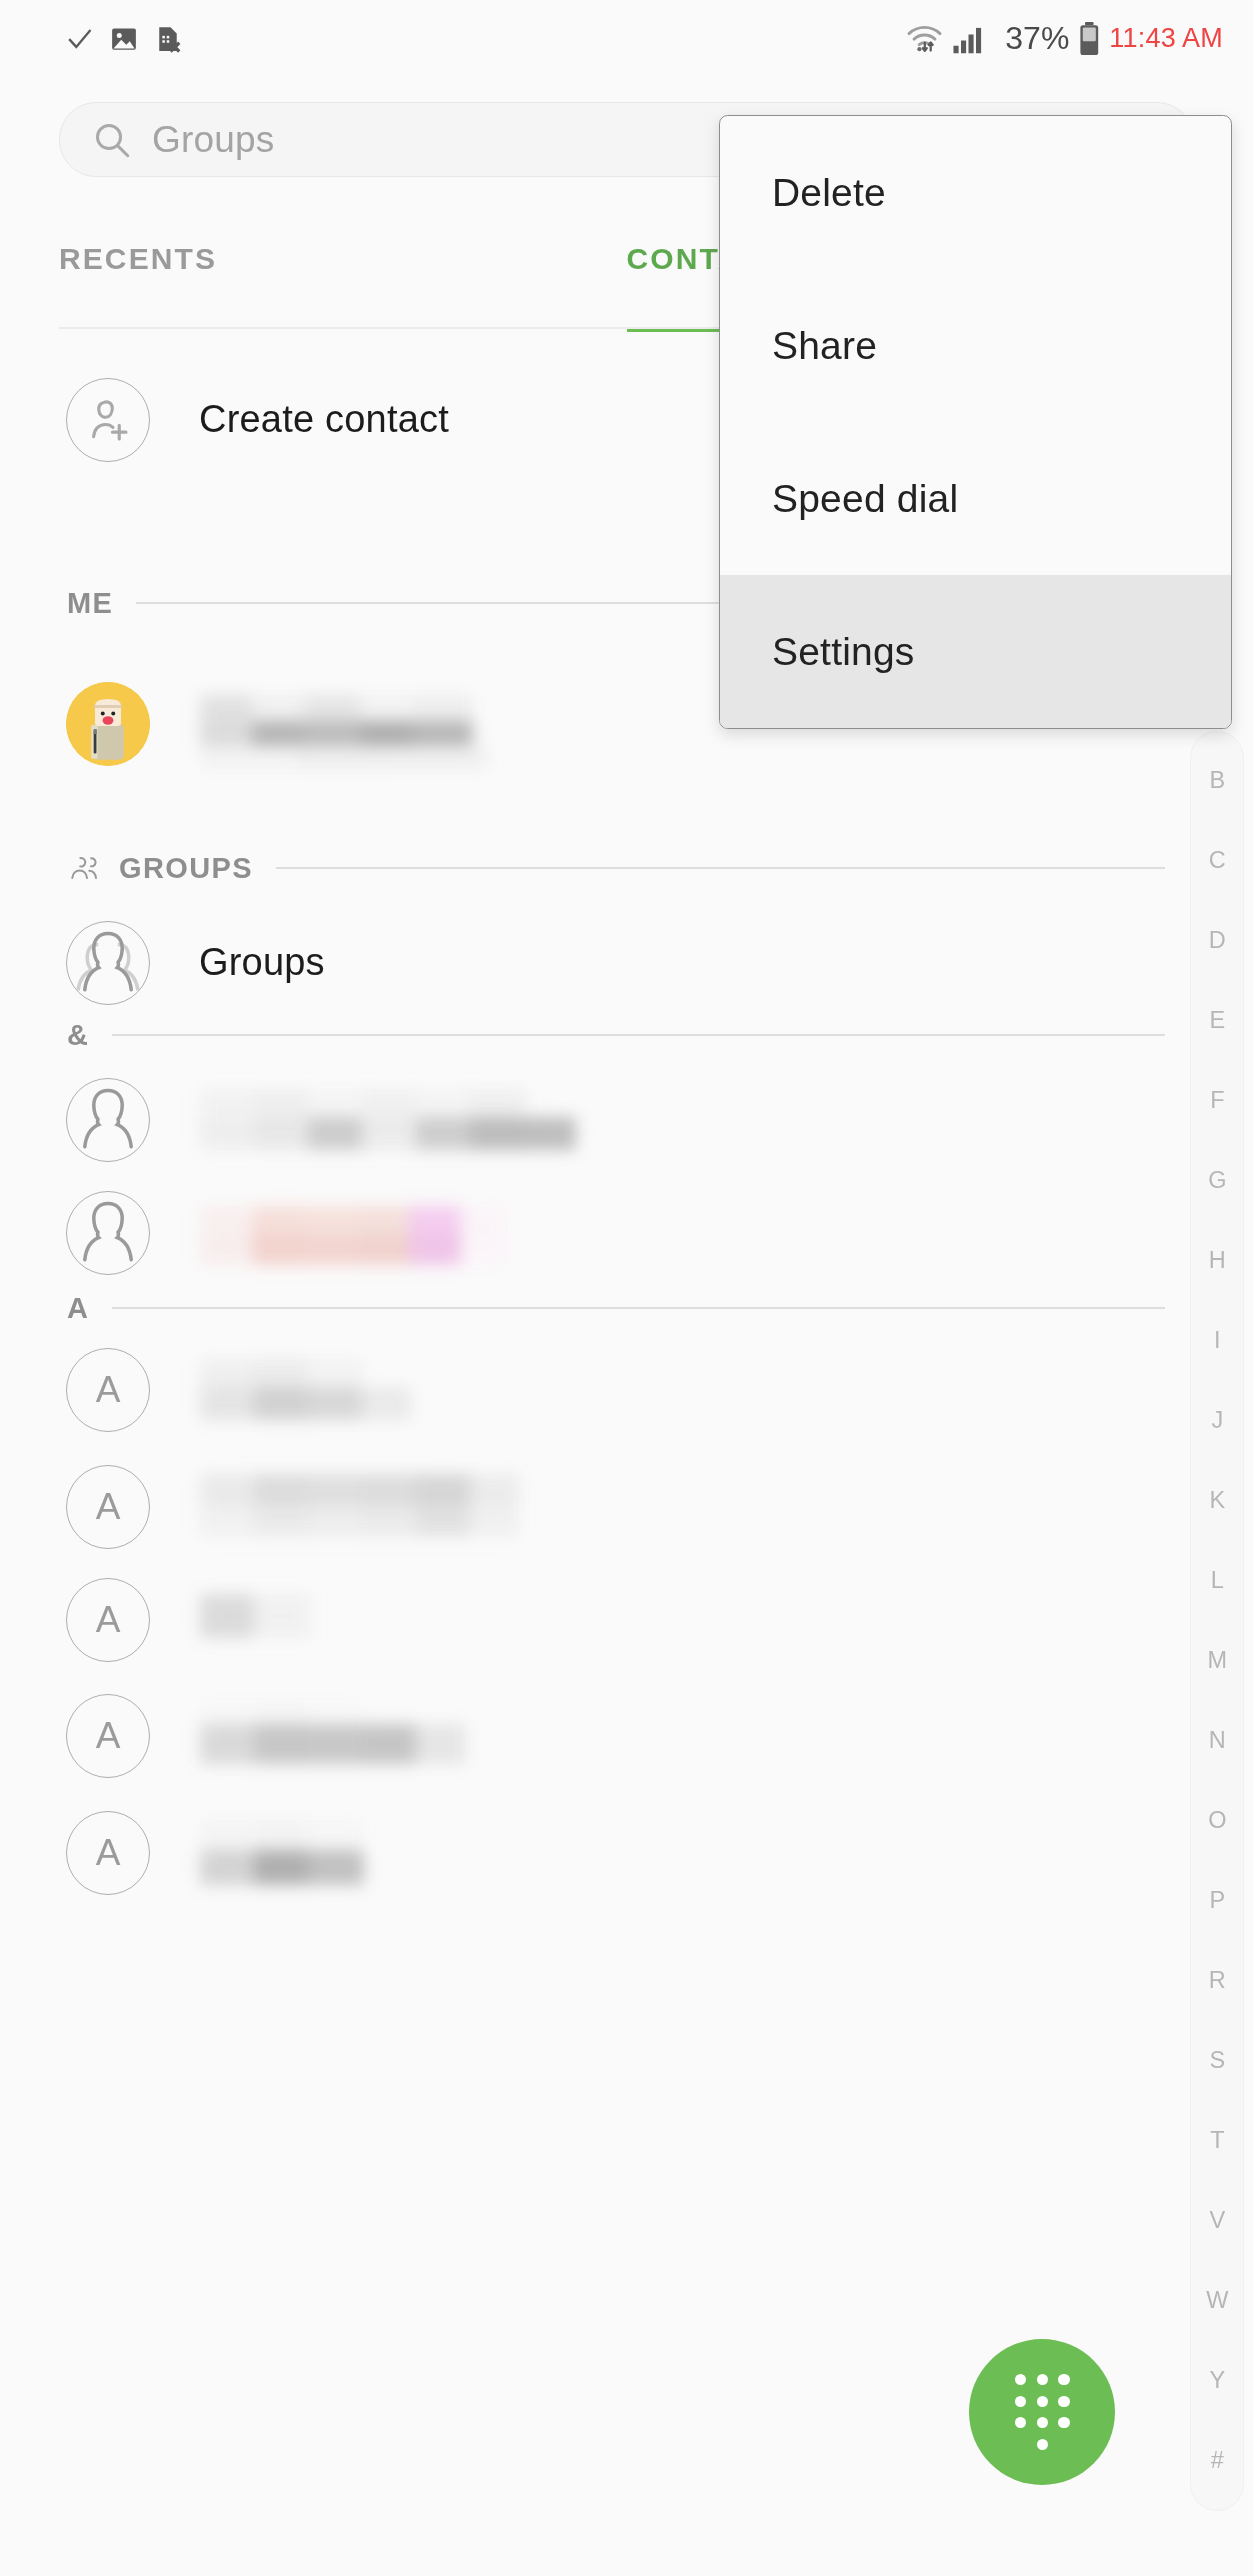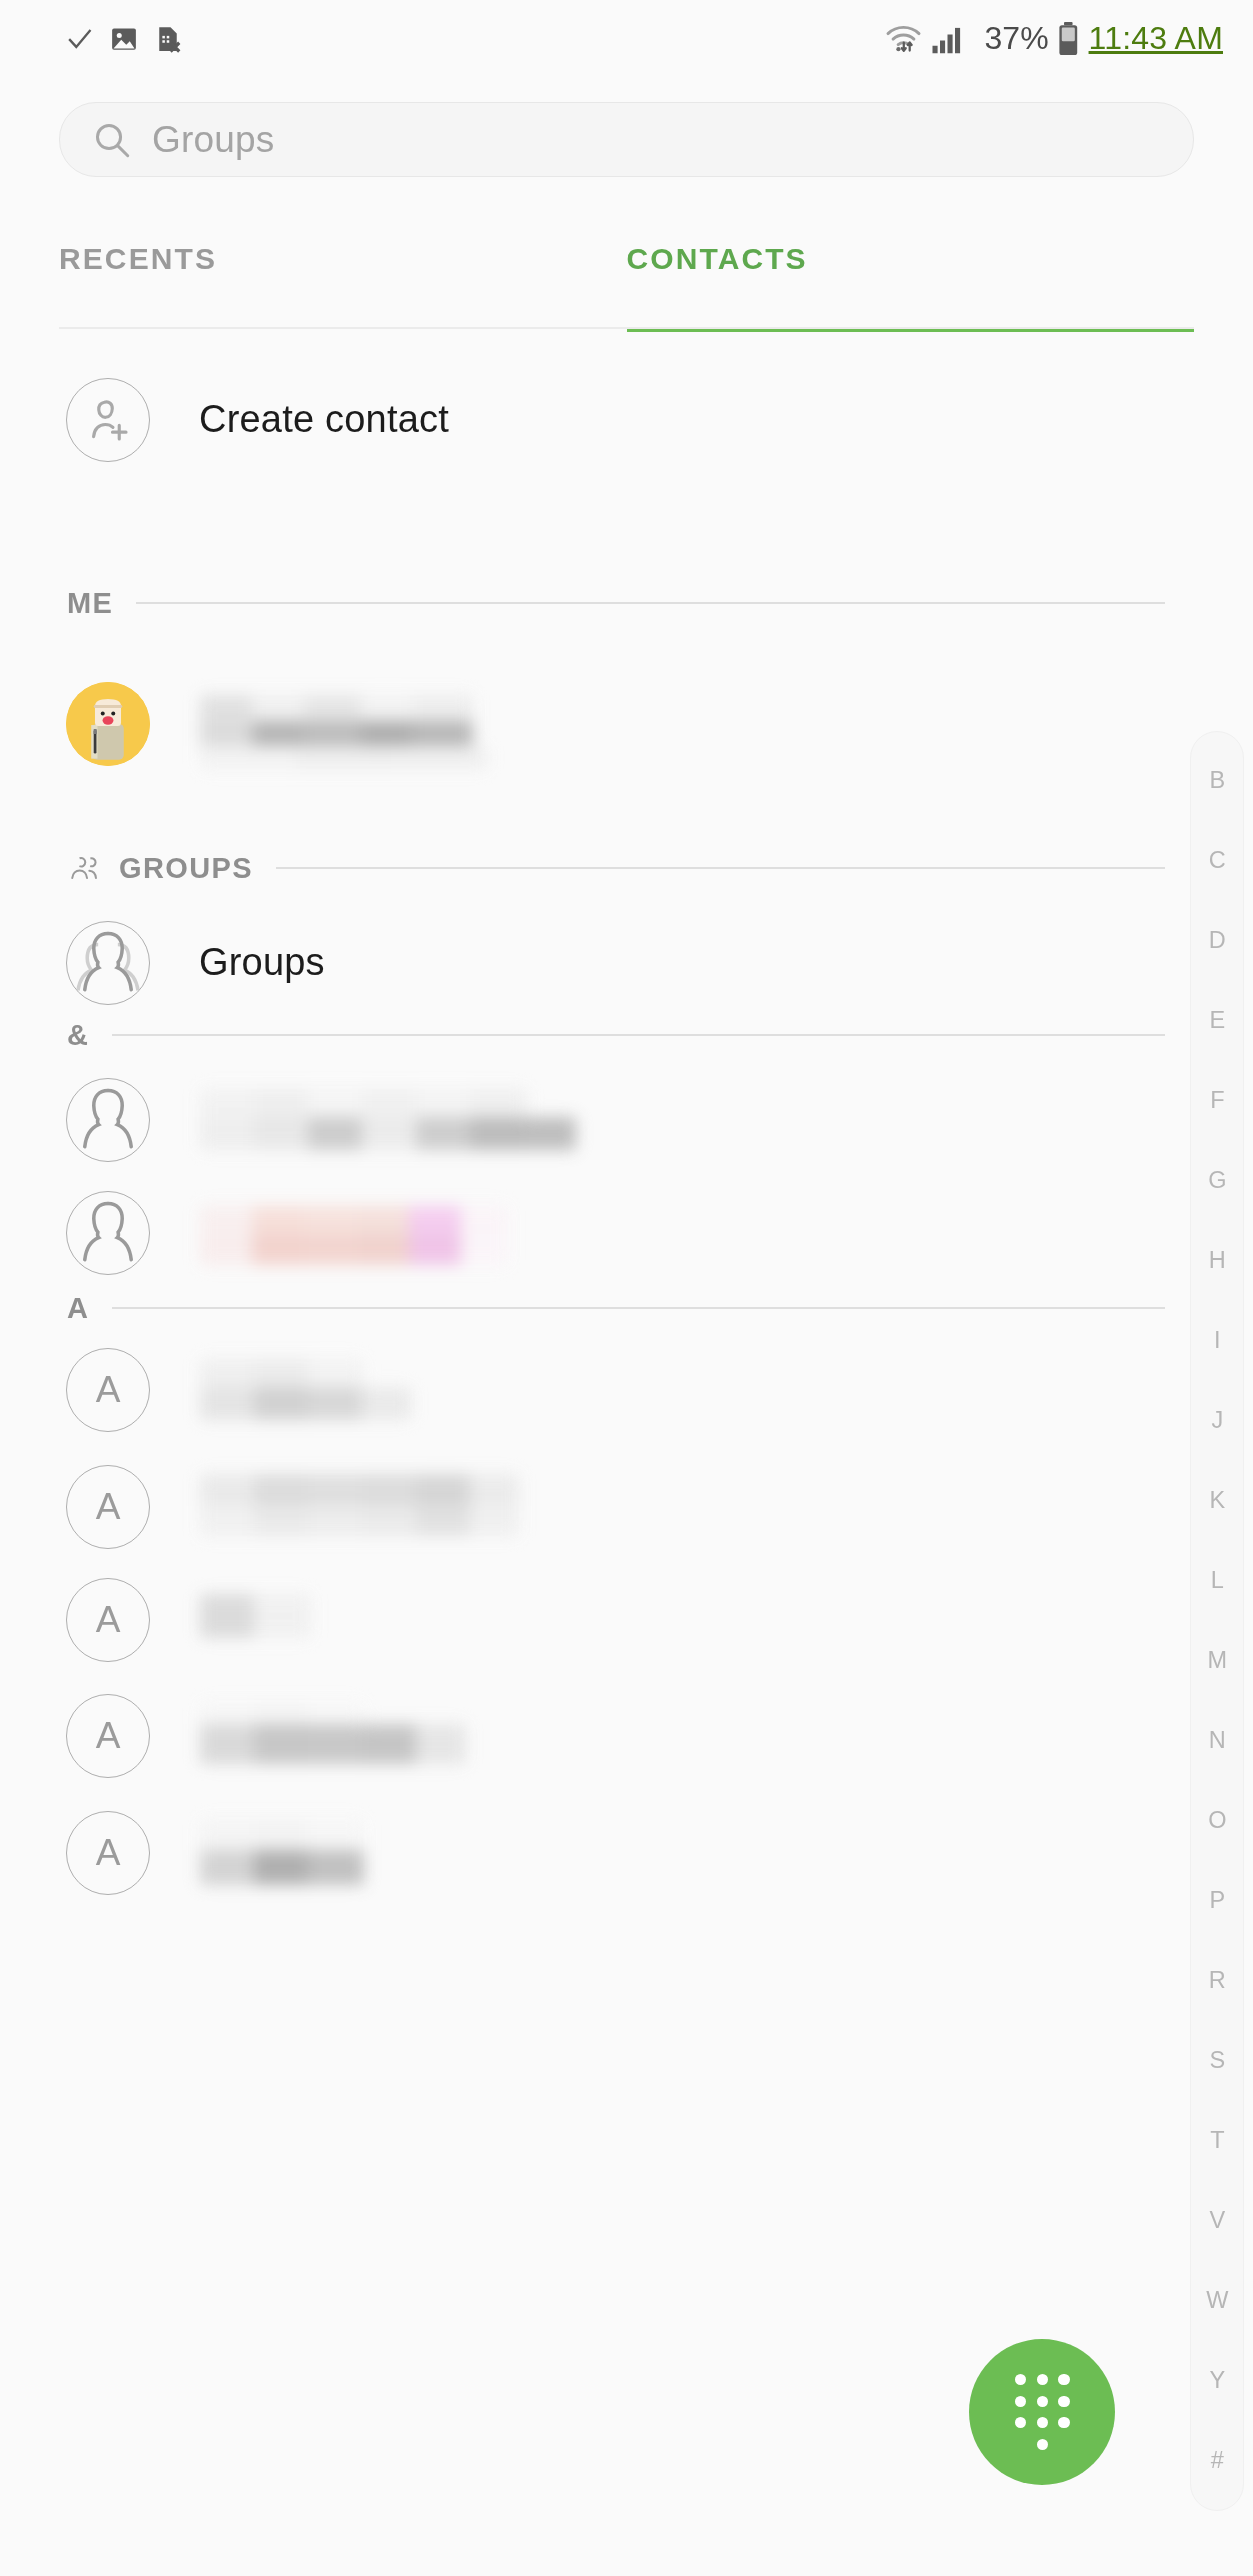--- a/index.html
+++ b/index.html
@@ -27,25 +27,24 @@
     width: 1253px; height: 77px;
     display: flex;
     align-items: center;
     padding: 0 30px 0 64px;
     color: #5b5b5b;
   }
   .status-left { display: flex; align-items: center; gap: 14px; }
   .status-right { margin-left: auto; display: flex; align-items: center; gap: 8.7px; }
   .status-icon { display: block; }
   .status-text {
-    font-size: 32px;
-    color: #4d7c0f;
+    font-size: 27px;
+    color: #ef4444;
     letter-spacing: 0.2px;
     white-space: nowrap;
-    text-decoration: underline;
   }
   .status-pct { font-size: 32px; color: #4a4a4a; margin-left: 12px; }
 
   
   .searchbar {
     position: absolute;
     top: 102px; left: 59px;
     width: 1135px; height: 75px;
     border: 0.9px solid #e7e7e7;
     border-radius: 37px;
@@ -565,15 +564,29 @@
       <span></span>
         <span></span>
         <span></span>
       <span></span>
         <span></span>
         <span></span>
       <span class="mid"></span>
     </div>
   </div>
 
+  <div class="menu">
+    <div class="menu-item">
+      <span>Delete</span>
+    </div>
+    <div class="menu-item">
+      <span>Share</span>
+    </div>
+    <div class="menu-item">
+      <span>Speed dial</span>
+    </div>
+    <div class="menu-item highlighted">
+      <span>Settings</span>
+    </div>
+  </div>
 
 </div>
 
 
 </body></html>

